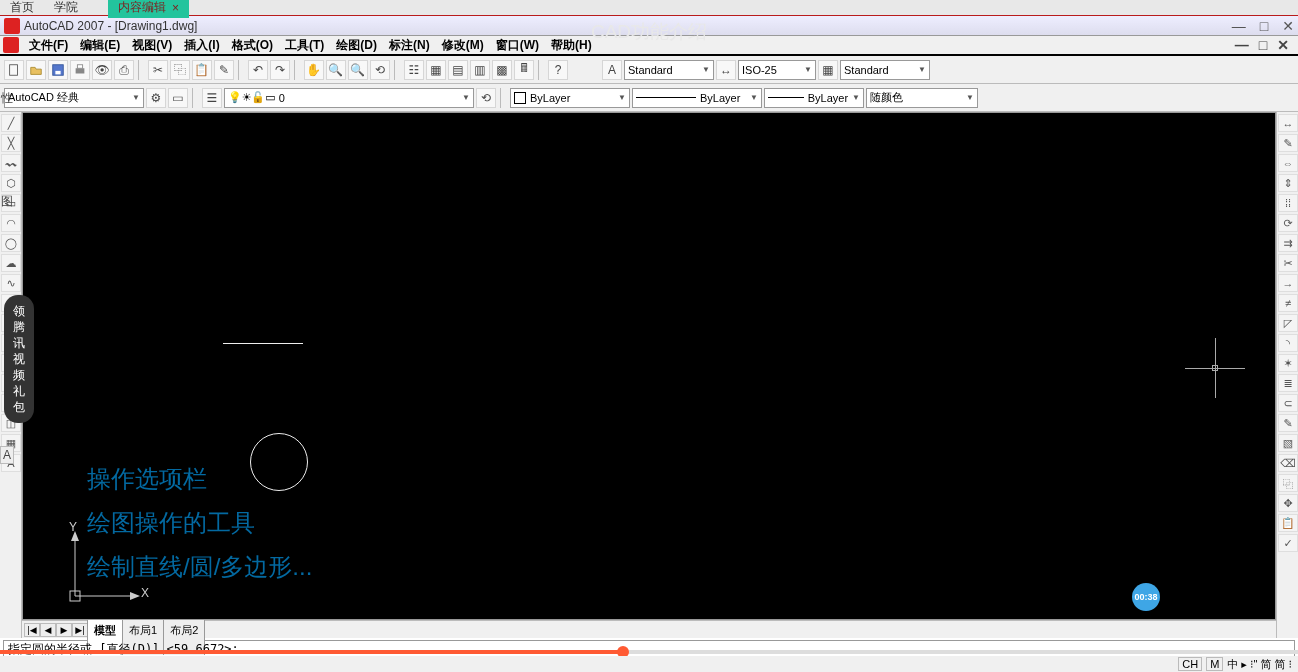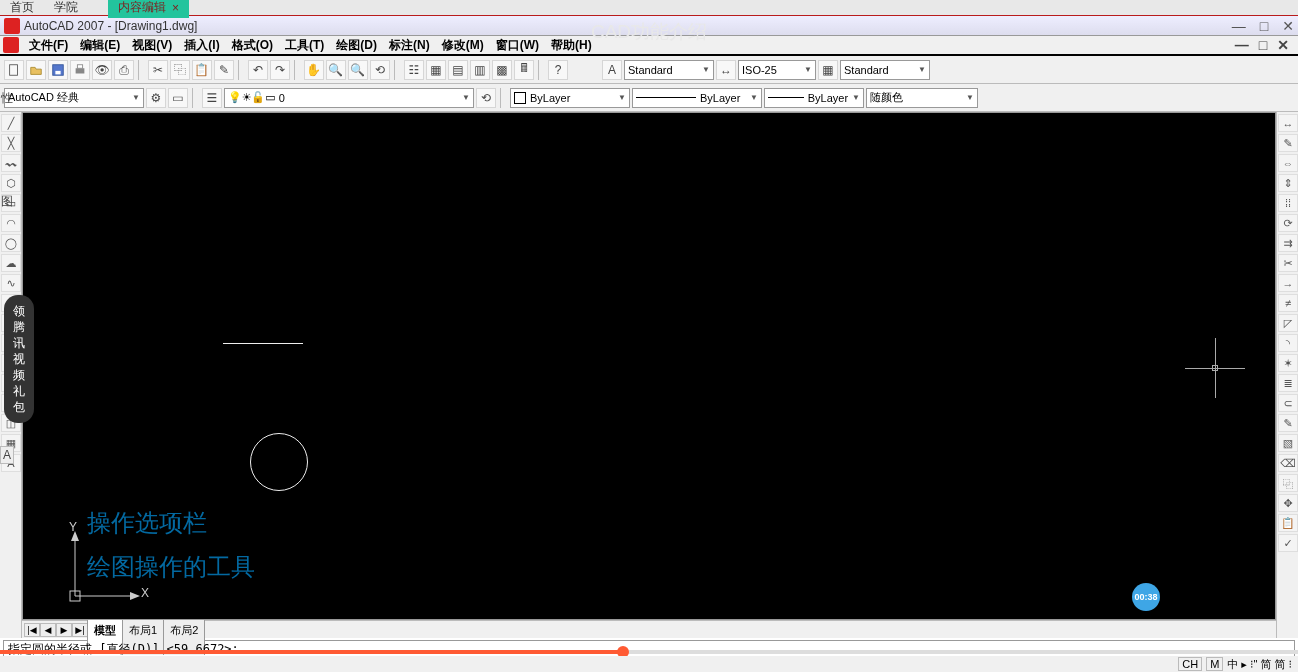--- a/index.html
+++ b/index.html
@@ -240,20 +240,21 @@
           <line x1="10" y1="70" x2="70" y2="70" stroke="#ccc"></line>
           <polygon points="75,70 65,66 65,74" fill="#ccc"></polygon>
           <rect x="5" y="65" width="10" height="10" fill="none" stroke="#ccc"></rect>
         </svg>
         <span style="position:absolute;left:4px;top:-6px;color:#ccc">Y</span>
         <span style="position:absolute;left:76px;top:60px;color:#ccc">X</span>
       </div>
       <div class="overlay-text">
         <div>操作选项栏</div>
         <div>绘图操作的工具</div>
+        <div>绘制直线/圆/多边形...</div>
       </div>
       <div class="timer">00:38</div>
     </div>
     <div class="model-tabs">
       <div class="navb">|◀</div>
       <div class="navb">◀</div>
       <div class="navb">▶</div>
       <div class="navb">▶|</div>
       <div class="mtab active">模型</div>
       <div class="mtab">布局1</div>

